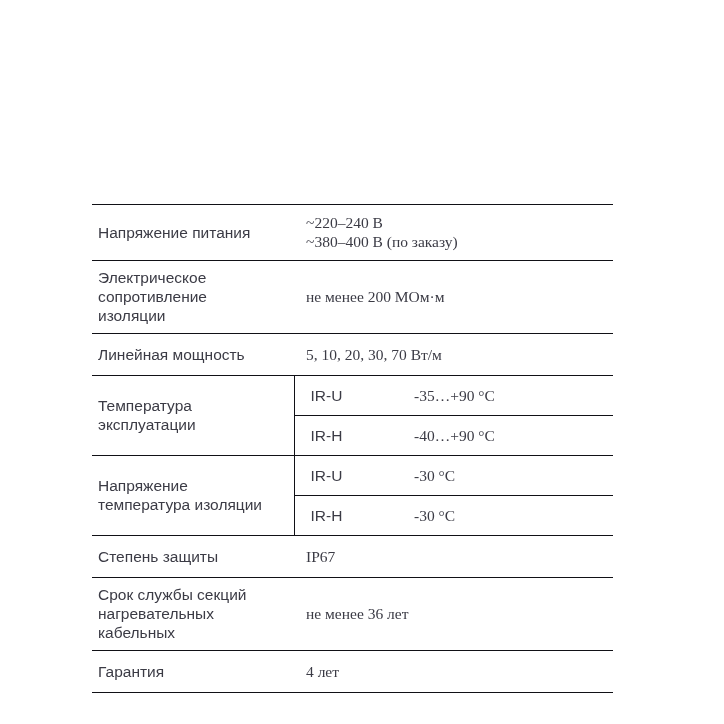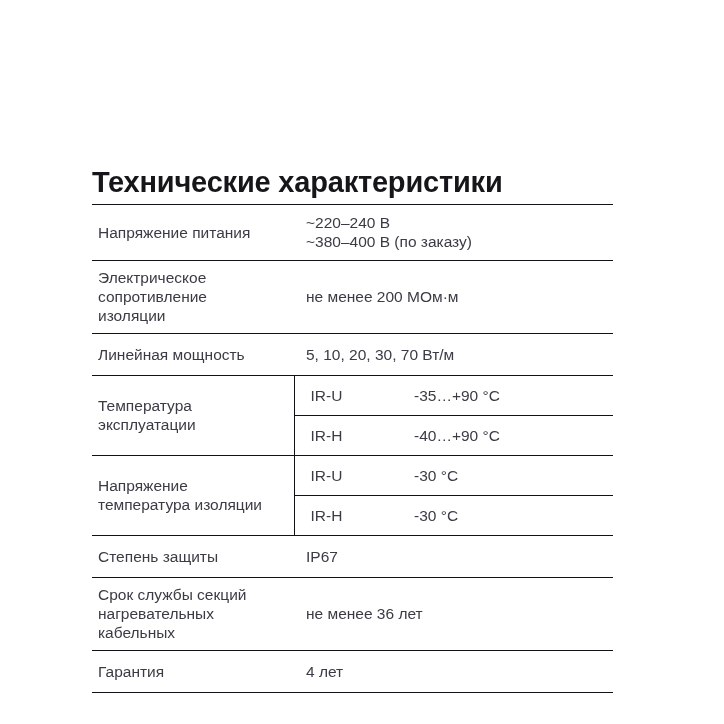--- a/index.html
+++ b/index.html
@@ -78,31 +78,30 @@
     border-left: 1.4px solid #111116;
   }
   td.val {
     padding: 6px 6px 7px 12px;
   }
   td.val-wide {
     padding: 7px 6px 8px 12px;
   }
 
   .lbl-line { display: block; }
-  .val-line { display: block; white-space: nowrap; }
+  .val-line { display: block; white-space: nowrap; font-family: Liberation Serif, serif; }
 
   .row-tall td { height: 40px; }
   .row-short td { height: 26px; }
 </style>
 </head>
 <body>
 
 <div class="sheet">
 
-  <div class="spec-title">Технические характеристики</div>
 
   <table class="spec-table">
     <colgroup>
       <col class="c-label">
       <col class="c-sub">
       <col class="c-value">
     </colgroup>
     <tbody>
 
       <tr class="rule-top row-tall">

